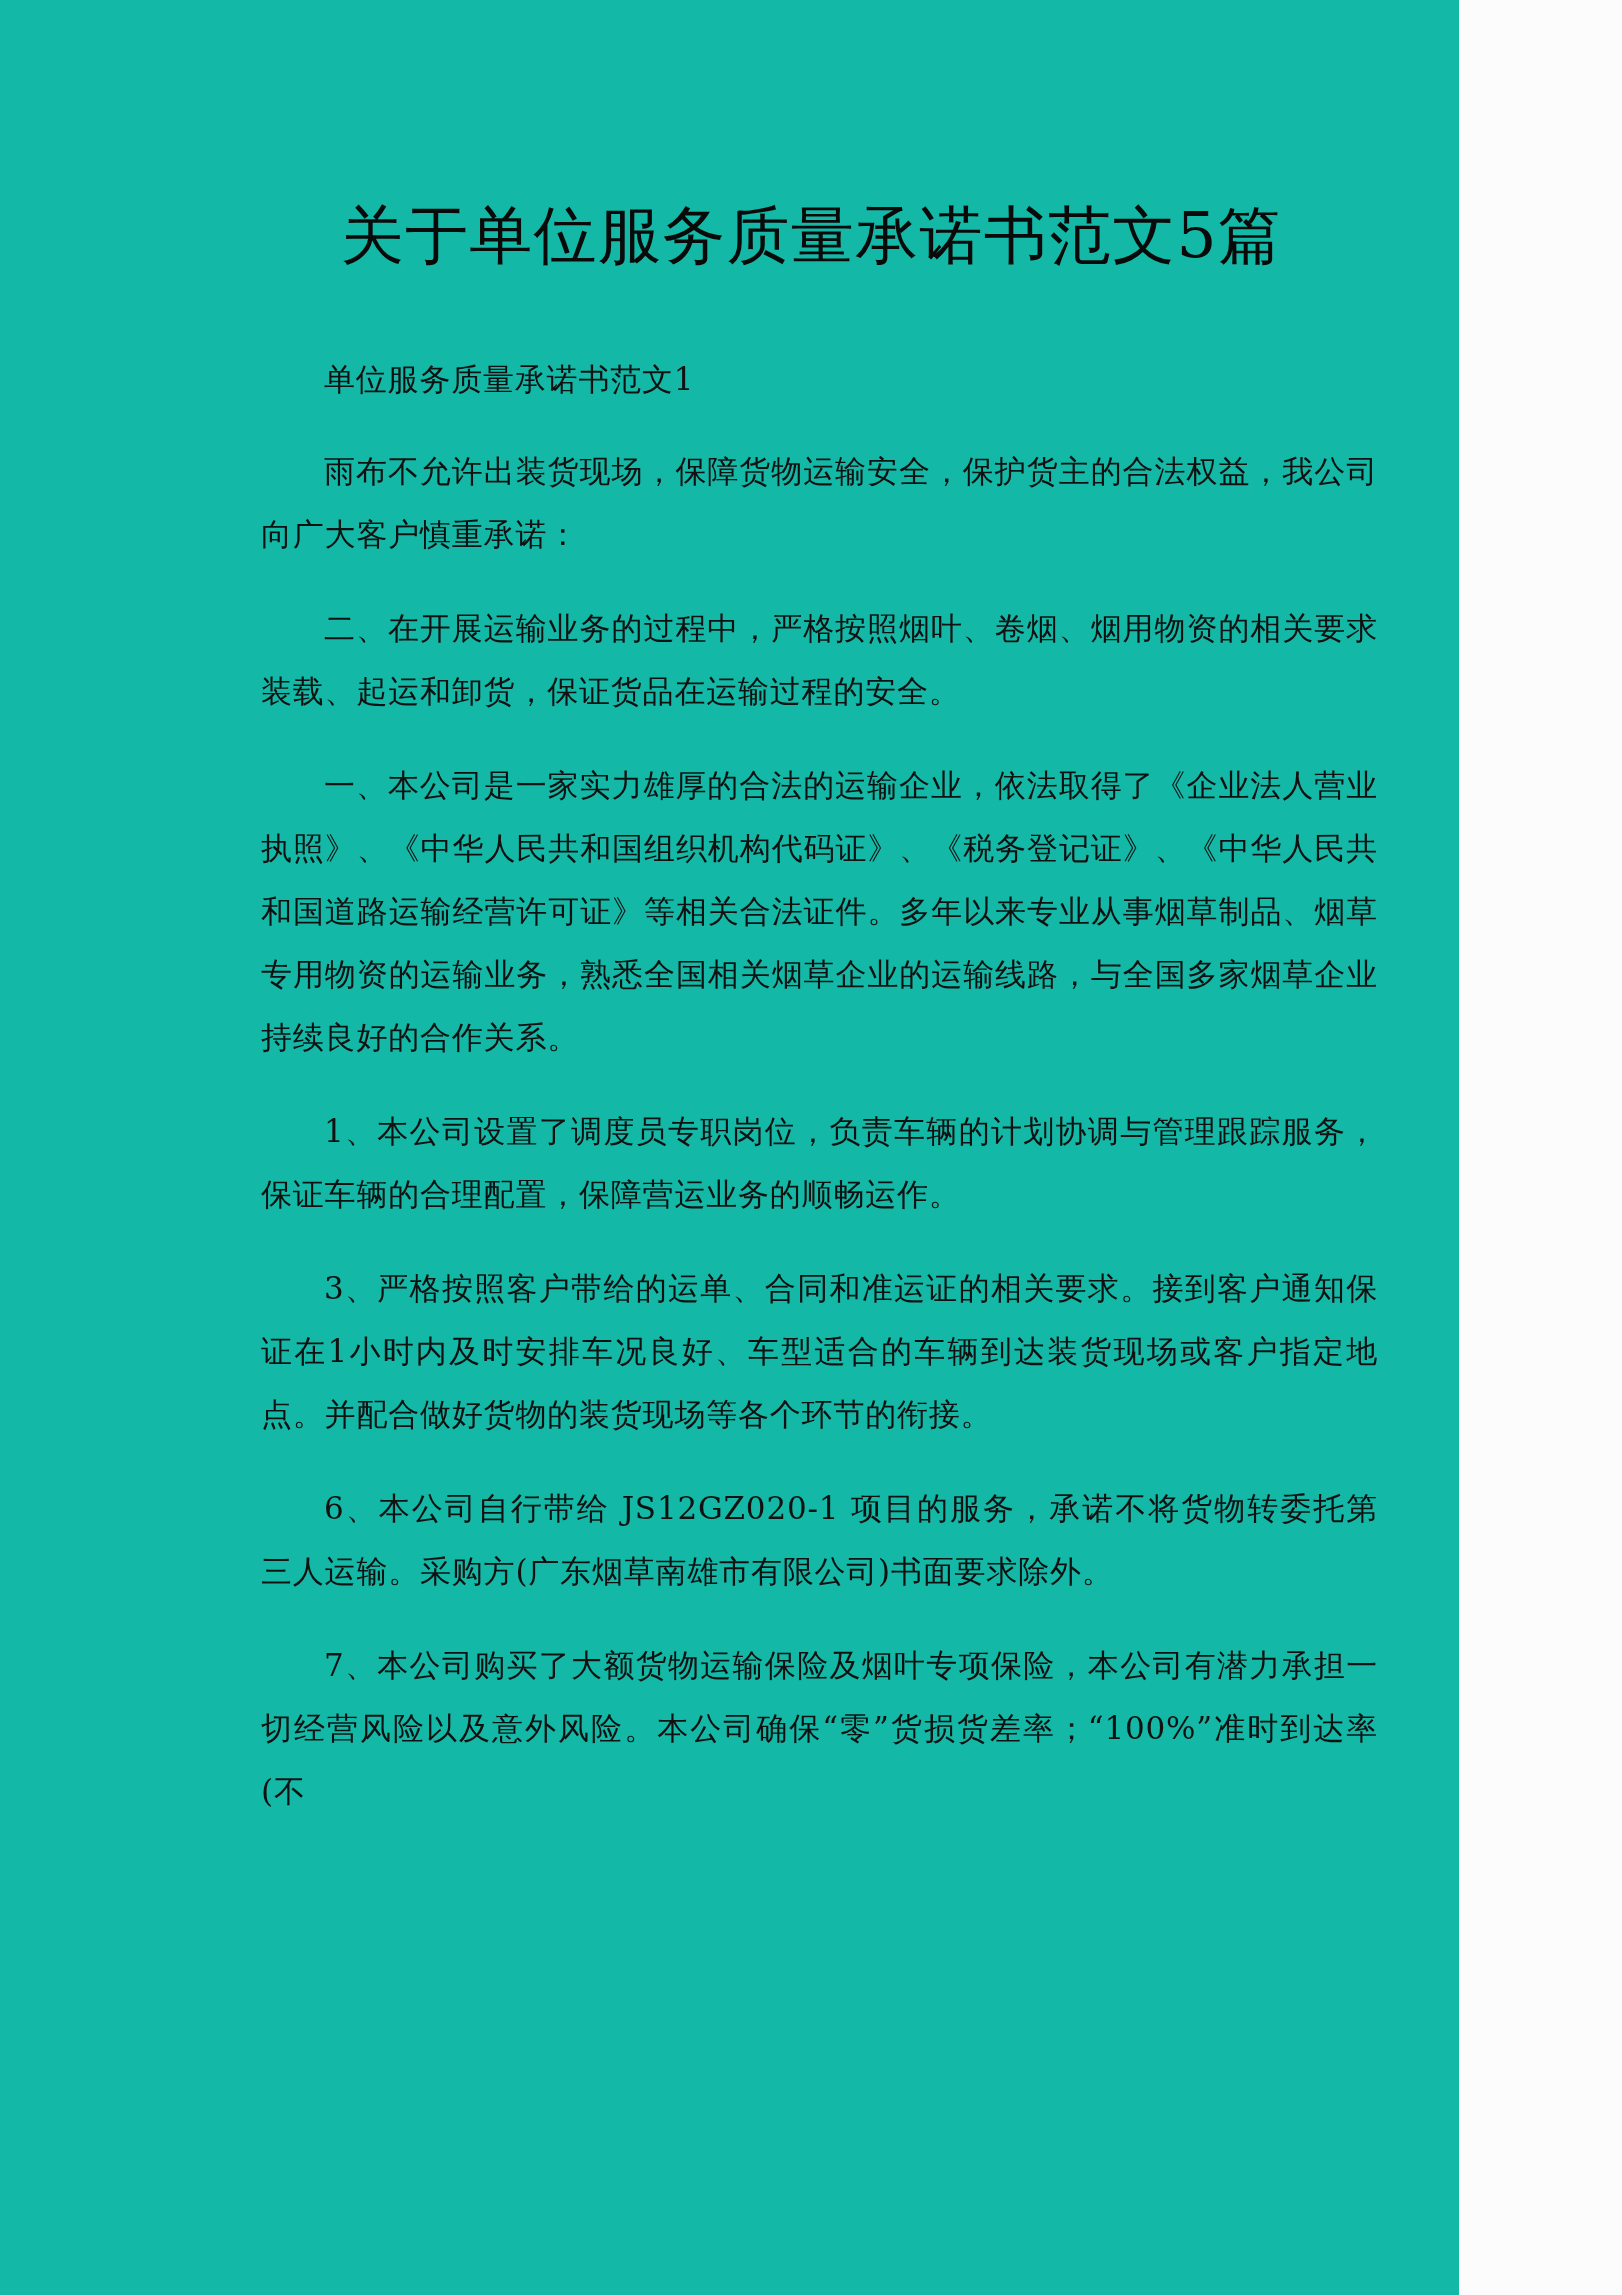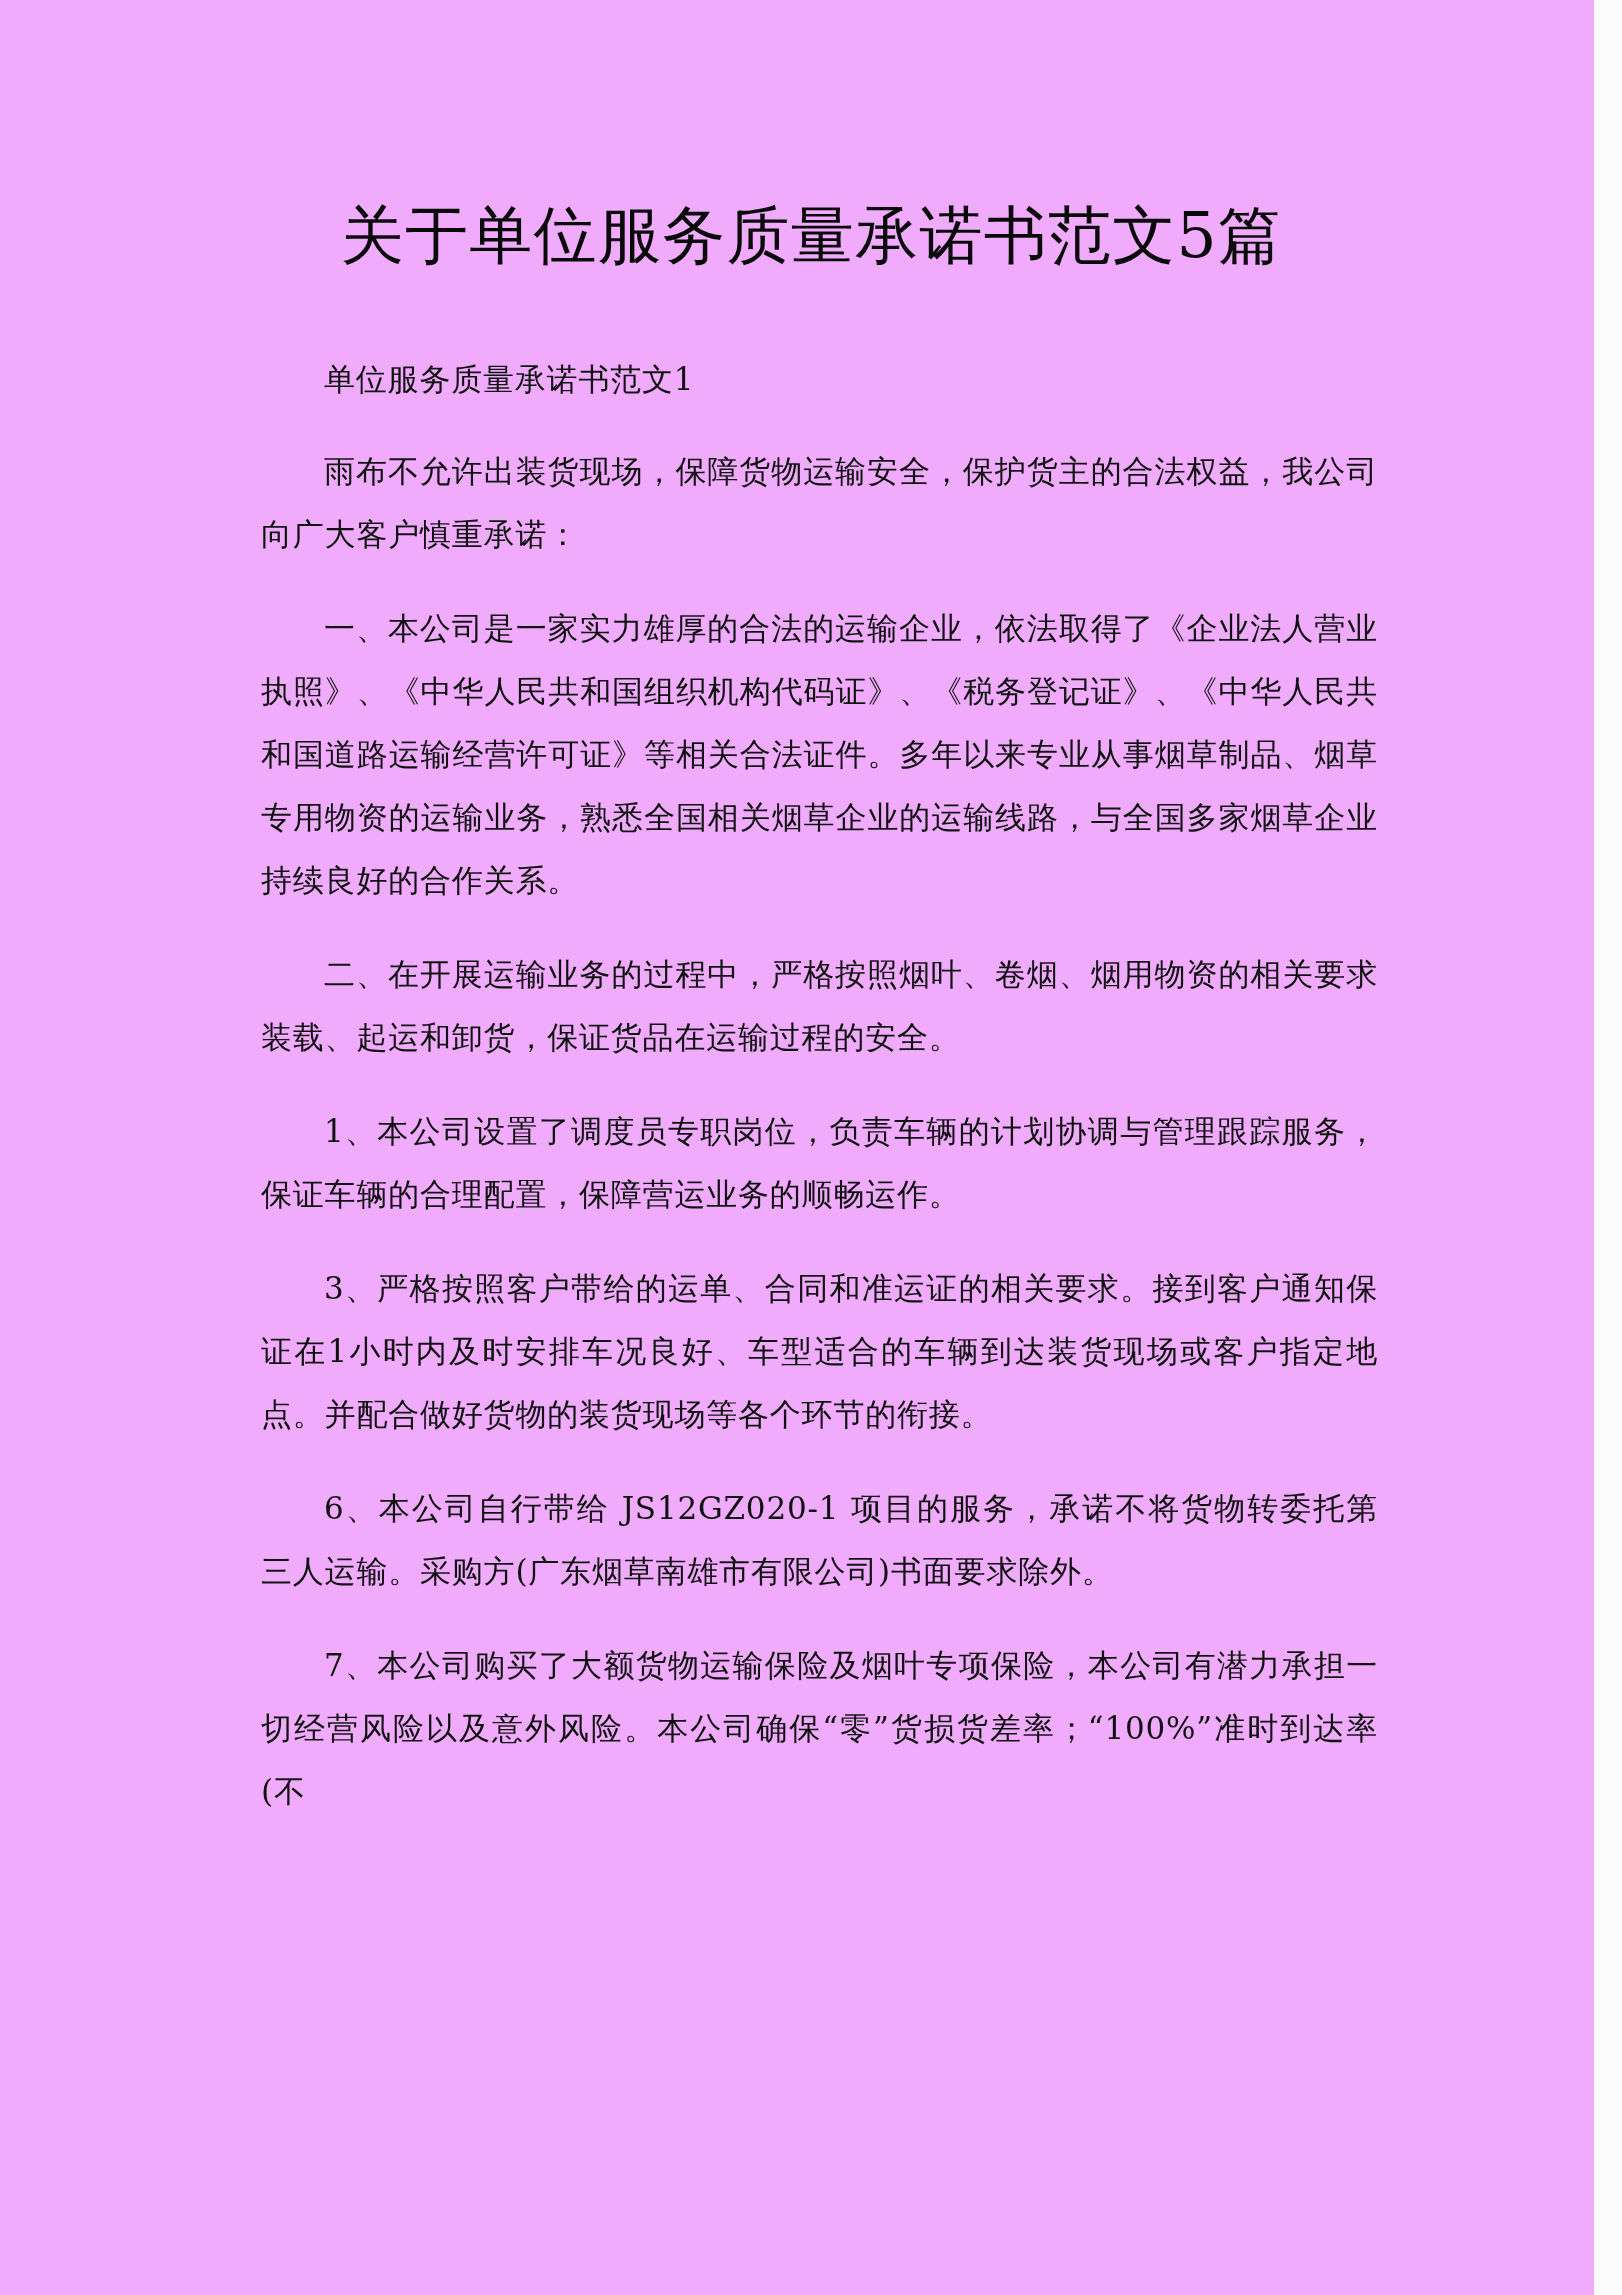--- a/index.html
+++ b/index.html
@@ -12,23 +12,23 @@
     height: 2295px;
     position: relative;
     overflow: hidden;
     font-family: "DejaVu Serif", "Liberation Serif", serif;
     color: #111111;
   }
   .page {
     position: absolute;
     left: 0;
     top: 0;
-    width: 1594px;
+    width: 1459px;
     height: 2295px;
-    background: #f0abfc;
+    background: #14b8a6;
   }
   .doc-title {
     position: absolute;
     left: 0;
     width: 1623px;
     top: 196px;
     text-align: center;
     font-size: 63px;
     line-height: 79px;
     font-weight: normal;
@@ -58,21 +58,21 @@
 </style>
 </head>
 <body>
 
 <div class="page">
   <h1 class="doc-title">关于单位服务质量承诺书范文5篇</h1>
 
   <div class="body-text">
     <p class="para heading">单位服务质量承诺书范文1</p>
     <p class="para">雨布不允许出装货现场，保障货物运输安全，保护货主的合法权益，我公司向广大客户慎重承诺：</p>
+    <p class="para">二、在开展运输业务的过程中，严格按照烟叶、卷烟、烟用物资的相关要求装载、起运和卸货，保证货品在运输过程的安全。</p>
     <p class="para">一、本公司是一家实力雄厚的合法的运输企业，依法取得了《企业法人营业执照》、《中华人民共和国组织机构代码证》、《税务登记证》、《中华人民共和国道路运输经营许可证》等相关合法证件。多年以来专业从事烟草制品、烟草专用物资的运输业务，熟悉全国相关烟草企业的运输线路，与全国多家烟草企业持续良好的合作关系。</p>
-    <p class="para">二、在开展运输业务的过程中，严格按照烟叶、卷烟、烟用物资的相关要求装载、起运和卸货，保证货品在运输过程的安全。</p>
     <p class="para">1、本公司设置了调度员专职岗位，负责车辆的计划协调与管理跟踪服务，保证车辆的合理配置，保障营运业务的顺畅运作。</p>
     <p class="para">3、严格按照客户带给的运单、合同和准运证的相关要求。接到客户通知保证在1小时内及时安排车况良好、车型适合的车辆到达装货现场或客户指定地点。并配合做好货物的装货现场等各个环节的衔接。</p>
     <p class="para">6、本公司自行带给 JS12GZ020-1 项目的服务，承诺不将货物转委托第三人运输。采购方(广东烟草南雄市有限公司)书面要求除外。</p>
     <p class="para">7、本公司购买了大额货物运输保险及烟叶专项保险，本公司有潜力承担一切经营风险以及意外风险。本公司确保“零”货损货差率；“100%”准时到达率(不</p>
   </div>
 </div>
 
 
 </body></html>

